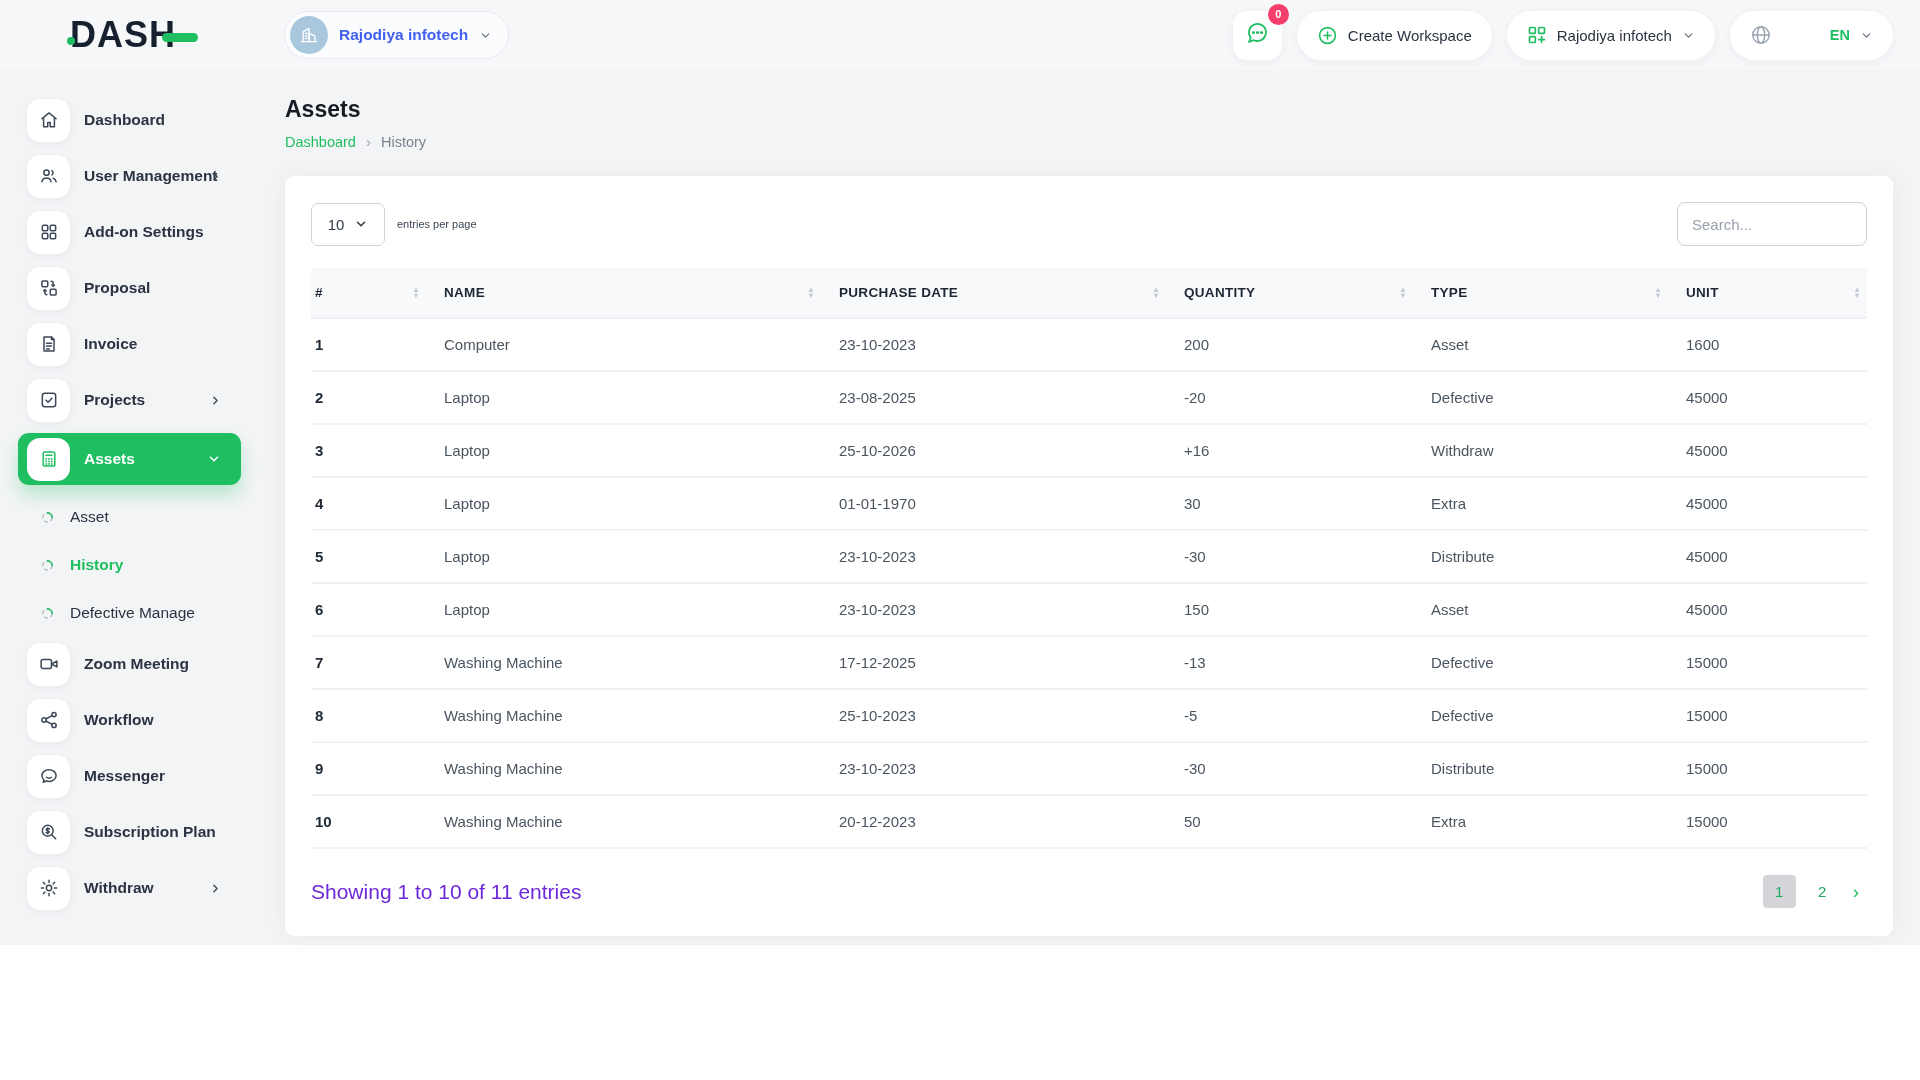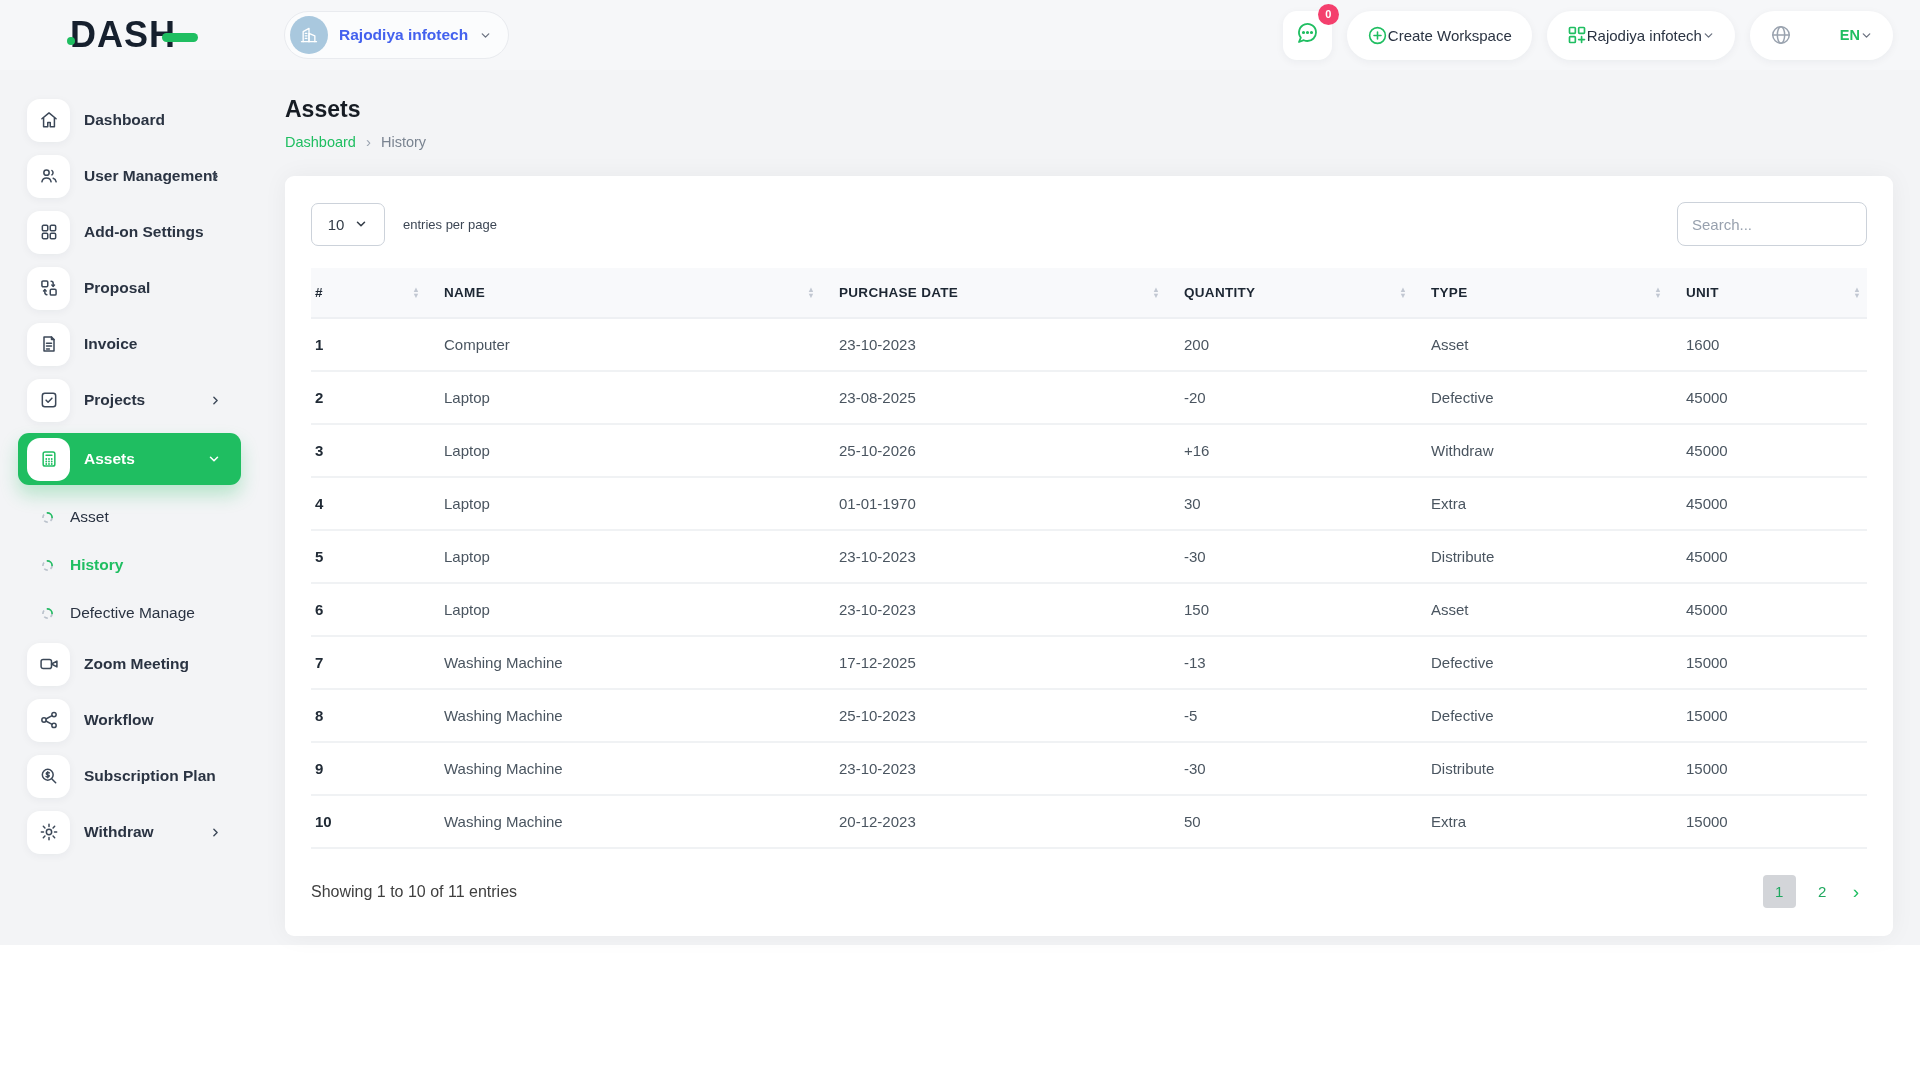--- a/index.html
+++ b/index.html
@@ -23,21 +23,21 @@
     display:flex; align-items:center; gap:11px; padding:0 16px 0 5px; cursor:pointer; }
   .ws-avatar { width:38px; height:38px; border-radius:50%; background:#a9c8de; display:flex; align-items:center; justify-content:center; color:#fff; }
   .ws-label { color:#4361ee; font-size:15.5px; font-weight:600; }
   .chev { color:#6b7280; display:flex; }
 
   .topbar-right { margin-left:auto; margin-right:27px; display:flex; align-items:center; gap:15px; }
   .icon-btn { width:49px; height:49px; border-radius:14px; background:#fff; position:relative;
     display:flex; align-items:center; justify-content:center; box-shadow:0 2px 8px rgba(20,30,50,.05); cursor:pointer; color:#1fbe61; }
   .badge { position:absolute; top:-7px; right:-7px; min-width:21px; height:21px; padding:0 5px; border-radius:11px;
     background:#f43f6d; color:#fff; font-size:11px; font-weight:700; display:flex; align-items:center; justify-content:center; }
-  .pill-btn { height:49px; border-radius:25px; background:#fff; display:flex; align-items:center; 
+  .pill-btn { height:49px; border-radius:25px; background:#fff; display:flex; align-items:center; gap:10px;
     padding:0 20px; font-size:15px; font-weight:500; color:#2a3342; box-shadow:0 2px 8px rgba(20,30,50,.05); cursor:pointer; }
   .pill-btn .green-ic { color:#1fbe61; display:flex; }
   .lang-label { color:#1fbe61; font-weight:700; font-size:14.5px;margin-left:48px; }
   .globe { color:#9aa3af; display:flex; }
 
   
   .layout { display:flex; }
   .sidebar { width:255px; flex:none; padding-top:27px; }
   .nav-item { display:flex; align-items:center; height:46px; margin-bottom:10px; padding-left:27px; position:relative; cursor:pointer; }
   .nav-icon { width:43px; height:43px; border-radius:13px; background:#fff; flex:none;
@@ -59,37 +59,37 @@
   .breadcrumb { margin-top:10px; display:flex; align-items:center; gap:10px; font-size:14.5px; }
   .bc-home { color:#1fbe61; cursor:pointer; }
   .bc-sep { color:#9aa3b0; font-size:15px; }
   .bc-cur { color:#7a8491; }
 
   .card { margin-top:26px; background:#fff; border-radius:9px; box-shadow:0 0 24px rgba(22,28,36,.05); padding:26px 26px 28px; }
   .controls { display:flex; align-items:center; margin-bottom:22px; }
   .select { width:74px; height:43px; border:1px solid #ccd2da; border-radius:7px; background:#fff;
     display:flex; align-items:center; justify-content:center; gap:10px; font-size:15px; color:#333c47; cursor:pointer; }
   .select .chev { color:#333c47; }
-  .entries-label { margin-left:18px; font-size:13px; color:#3c4654; }
+  .entries-label { margin-left:12px; font-size:11px; color:#3c4654; }
   .search { margin-left:auto; width:190px; height:44px; border:1px solid #ccd2da; border-radius:8px;
     padding:0 14px; font-size:15px; color:#333c47; outline:none; background:#fff; }
   .search::placeholder { color:#98a1ae; }
 
   table { width:100%; border-collapse:collapse; table-layout:fixed; }
   thead th { background:#f8f9fb; height:50px; text-align:left; font-size:13.5px; font-weight:700; color:#1d2733;
     letter-spacing:.3px; position:relative; border-bottom:2px solid #eef0f3; cursor:pointer; }
   thead th:first-child { padding-left:4px; }
   .sort { position:absolute; right:24px; top:50%; transform:translateY(-50%); display:flex; flex-direction:column;
     font-size:7.5px; line-height:6.5px; color:#c2c8d2; font-style:normal; }
   thead th:last-child .sort { right:6px; }
   tbody td { height:53px; font-size:15px; color:#4a5560; border-bottom:2px solid #f0f2f4; }
   tbody td:first-child { font-weight:700; color:#212b36; padding-left:4px; }
 
   .table-footer { display:flex; align-items:center; margin-top:26px; }
-  .showing { font-size:16px; color:#404040; }
+  .showing { font-size:21px; color:#6d28d9; }
   .pagination { margin-left:auto; display:flex; align-items:center; gap:10px; margin-right:4px; }
   .page-btn { min-width:33px; height:33px; display:flex; align-items:center; justify-content:center;
     font-size:15px; color:#1fa85f; border-radius:4px; cursor:pointer; }
   .page-btn.active { background:#d3d5d9; }
   .page-next { color:#1fbe61; font-size:19px; line-height:1; cursor:pointer; padding:0 4px; }
 </style>
 </head>
 <body>
 
 <div class="page-bg">
@@ -305,20 +305,29 @@
         <div class="nav-item">
           <span class="nav-icon">
             <svg width="20" height="20" viewBox="0 0 24 24" fill="none" stroke="currentColor" stroke-width="1.8" stroke-linecap="round" stroke-linejoin="round">
               <circle cx="6" cy="12" r="2.6"></circle>
               <circle cx="18" cy="5.5" r="2.6"></circle>
               <circle cx="18" cy="18.5" r="2.6"></circle>
               <path d="M8.3 10.8l7.4-4M8.3 13.2l7.4 4"></path>
             </svg>
           </span>
           <span class="nav-label">Workflow</span>
+        </div>
+        <div class="nav-item">
+          <span class="nav-icon">
+            <svg width="20" height="20" viewBox="0 0 24 24" fill="none" stroke="currentColor" stroke-width="1.8" stroke-linecap="round" stroke-linejoin="round">
+              <path d="M20.5 11.5c0 4-3.8 7-8.5 7-1 0-2-.13-2.9-.4L5 19.5l1.2-2.6c-1.7-1.3-2.7-3.2-2.7-5.4 0-4 3.8-7 8.5-7s8.5 3 8.5 7z"></path>
+              <path d="M9 13.5c1.8 1.4 4.2 1.4 6 0"></path>
+            </svg>
+          </span>
+          <span class="nav-label">Messenger</span>
         </div>
         <div class="nav-item">
           <span class="nav-icon">
             <svg width="20" height="20" viewBox="0 0 24 24" fill="none" stroke="currentColor" stroke-width="1.8" stroke-linecap="round" stroke-linejoin="round">
               <circle cx="10.5" cy="10.5" r="6.5"></circle>
               <path d="M15.5 15.5 20 20"></path>
               <path d="M10.5 7v7M12.3 8.2c-.5-.6-3.6-.9-3.6 1 0 1.6 3.6.8 3.6 2.5 0 1.8-3 1.6-3.8.8"></path>
             </svg>
           </span>
           <span class="nav-label">Subscription Plan</span>

